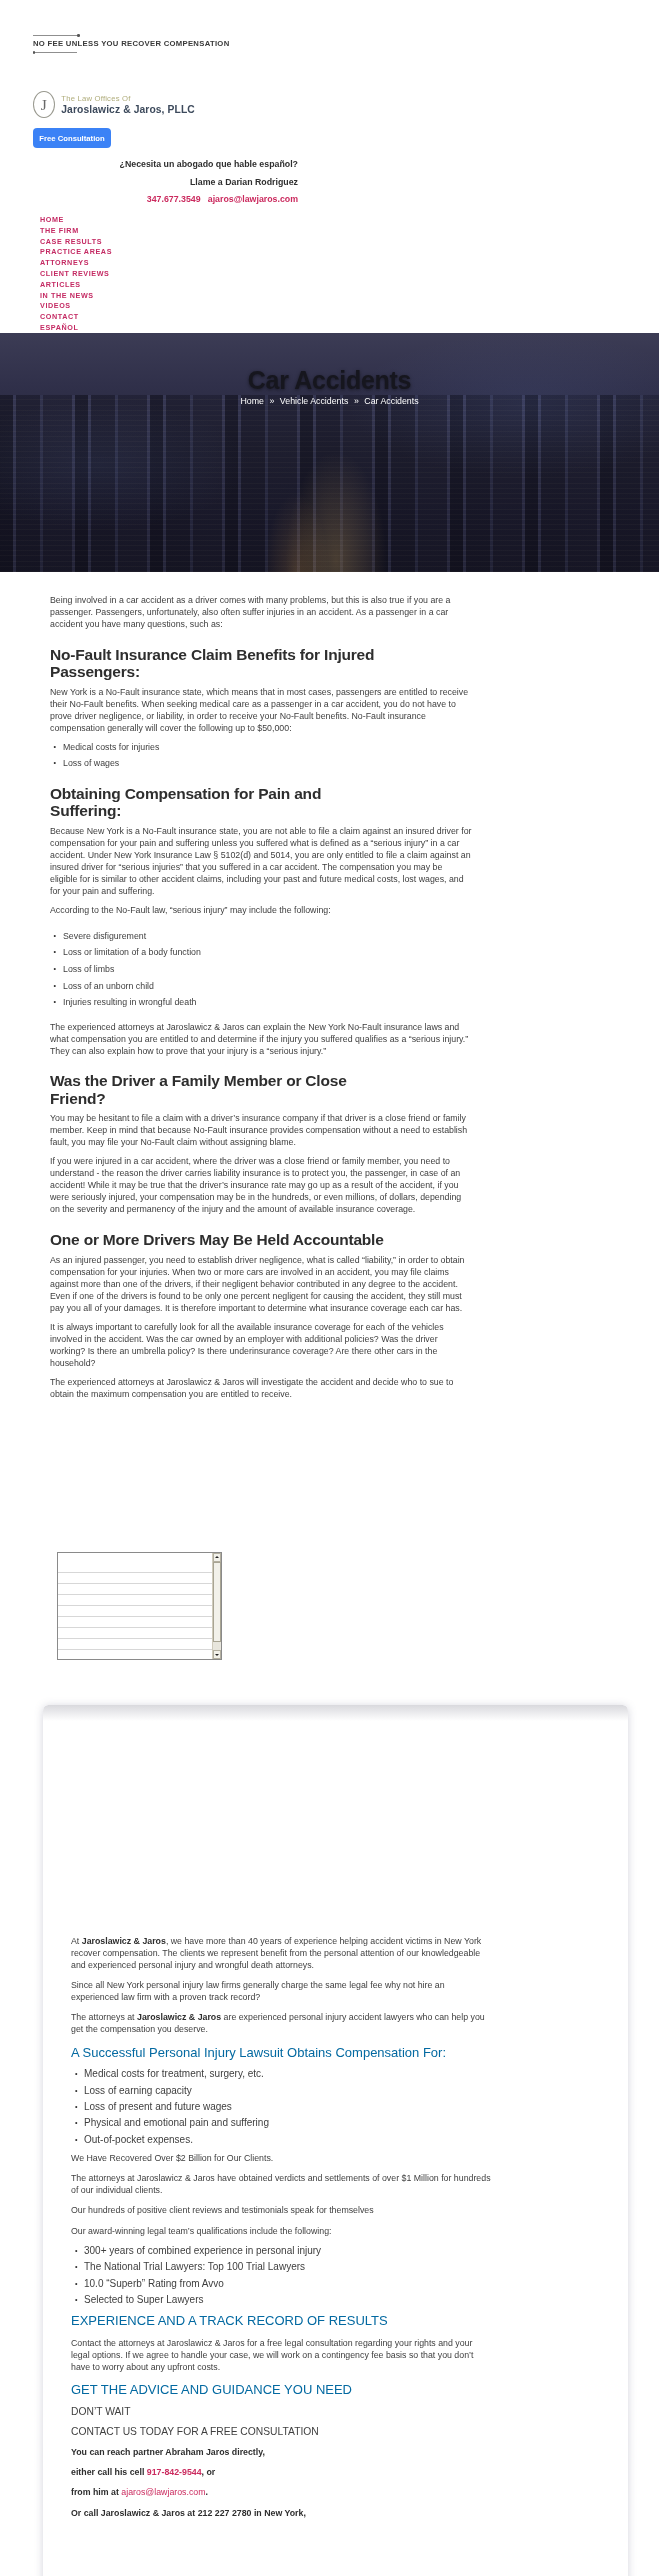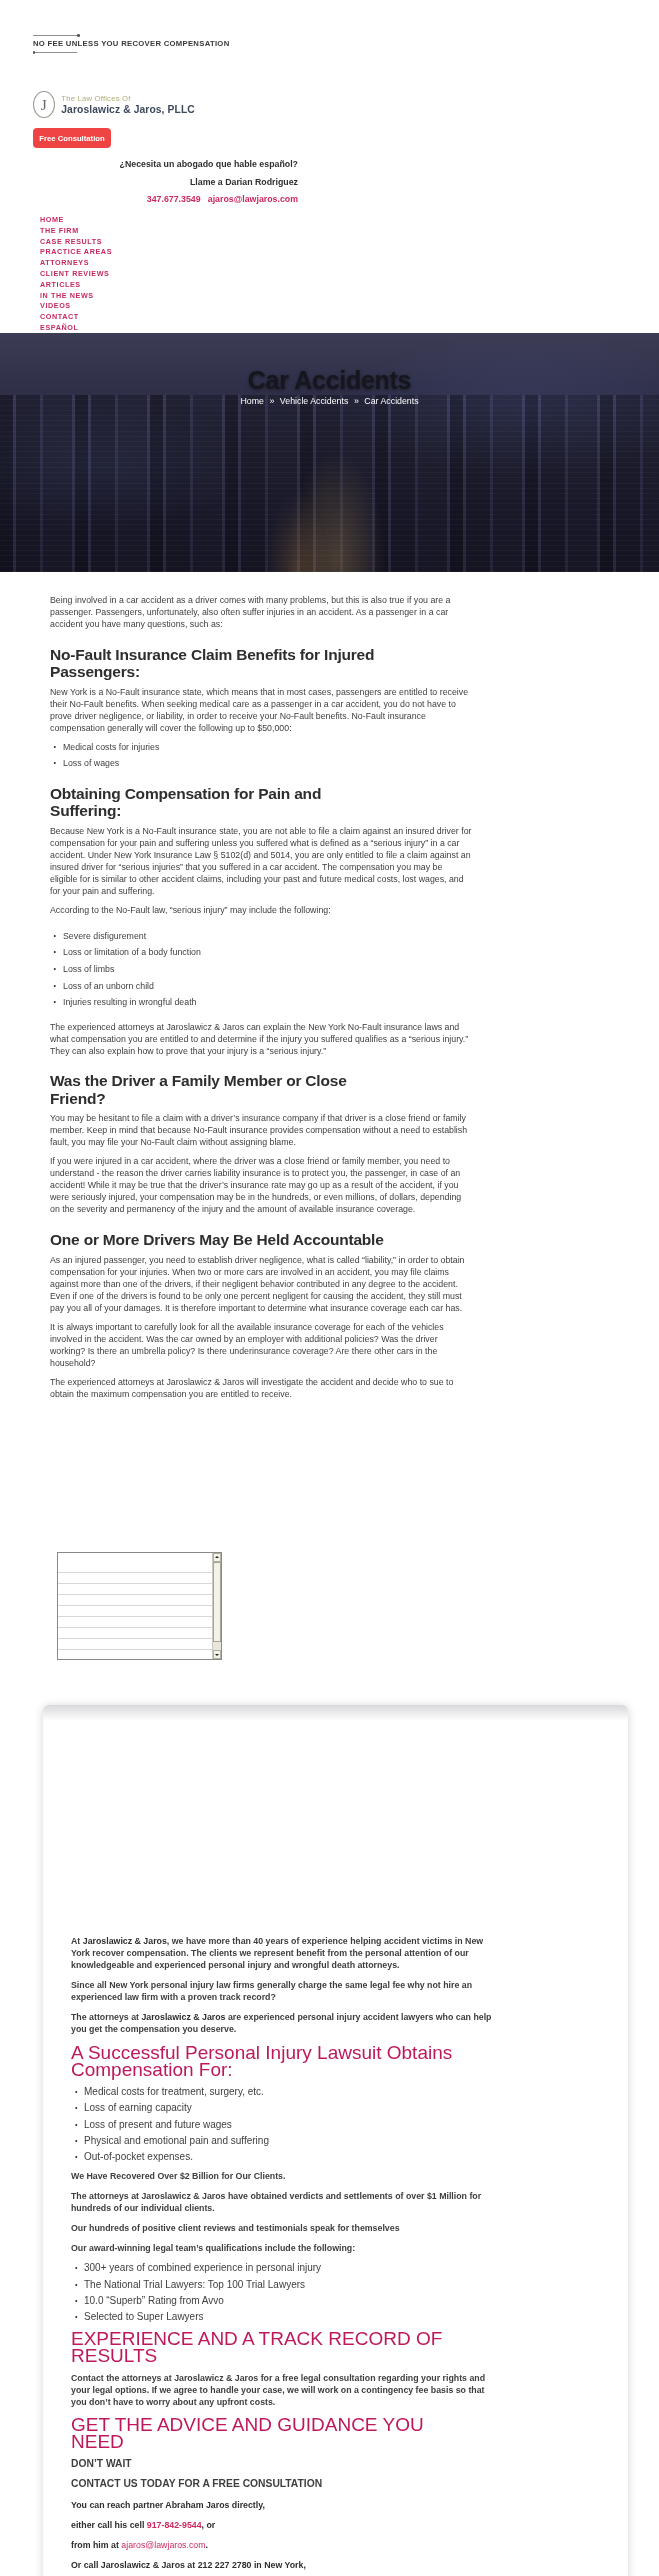--- a/index.html
+++ b/index.html
@@ -13,21 +13,21 @@
   .decor-bottom{top:52px;}
   .decor-bottom::before{content:"";position:absolute;left:-0.5px;top:-1px;width:2.6px;height:2.6px;background:#555;border-radius:50%;}
   .no-fee{position:absolute;left:33px;top:39px;font-size:7.7px;font-weight:bold;color:#3a3a3a;letter-spacing:0.3px;}
 
   
   .logo{position:absolute;left:33px;top:91px;display:flex;align-items:center;gap:6.7px;text-decoration:none;cursor:pointer;}
   .logo-circle{width:21.6px;height:27px;border:0.5px solid #9a9a90;border-radius:50%;display:flex;align-items:center;justify-content:center;font-family:"Liberation Serif",serif;font-size:15.5px;color:#686868;}
   .logo-line1{display:block;font-size:7.7px;color:#b0ad7c;letter-spacing:0.2px;}
   .logo-line2{display:block;font-size:10.3px;font-weight:bold;color:#3d4a5c;margin-top:1.5px;letter-spacing:0.1px;}
 
-  .free-btn{position:absolute;left:33px;top:128px;width:78px;height:20px;background:#ef4444;border-radius:4.1px;color:#fff;font-size:7.7px;font-weight:bold;display:flex;align-items:center;justify-content:center;cursor:pointer;text-decoration:none;}
+  .free-btn{position:absolute;left:33px;top:128px;width:78px;height:20px;background:#3b82f6;border-radius:4.1px;color:#fff;font-size:7.7px;font-weight:bold;display:flex;align-items:center;justify-content:center;cursor:pointer;text-decoration:none;}
 
   
   .spanish{position:absolute;left:0;top:156px;width:298px;text-align:right;}
   .spanish div{font-size:8.8px;font-weight:bold;color:#2f2f2f;line-height:17.5px;}
   .sp-c a{color:#cb2a5e;text-decoration:none;cursor:pointer;}
   .sp-gap{display:inline-block;width:7.2px;}
 
   
   .main-nav{position:absolute;left:40px;top:215px;}
   .nav-link{display:block;font-size:7.2px;font-weight:bold;color:#c42a63;letter-spacing:0.6px;line-height:10.8px;text-decoration:none;cursor:pointer;}
@@ -66,25 +66,25 @@
   .lb-btn{position:absolute;left:0;width:8.2px;height:8.8px;background:#f2f1ea;border:0.5px solid #b3afa0;display:flex;align-items:center;justify-content:center;cursor:pointer;}
   .lb-btn.up{top:0;}
   .lb-btn.down{bottom:0;}
   .tri-up{width:0;height:0;border-left:2.1px solid transparent;border-right:2.1px solid transparent;border-bottom:2.6px solid #222;}
   .tri-down{width:0;height:0;border-left:2.1px solid transparent;border-right:2.1px solid transparent;border-top:2.6px solid #222;}
   .lb-thumb{position:absolute;left:0;top:8.8px;width:8.2px;height:80px;background:#f2f1ea;border:0.5px solid #a8a493;cursor:grab;}
 
   
   .card{position:absolute;left:43px;top:1705px;width:585px;height:1018px;background:#fff;border-radius:5.2px;box-shadow:0 1.5px 8.2px rgba(100,100,130,.28);padding:230px 135px 0 28px;overflow:hidden;}
   .card-shade{position:absolute;left:0;top:0;right:0;height:15.5px;border-radius:5.2px 5.2px 0 0;background:linear-gradient(180deg,rgba(170,170,180,.45),rgba(255,255,255,0));}
-  .card p{margin:0 0 8.2px;font-size:8.8px;line-height:12px;color:#3e3e3e;font-weight:bold;}
+  .card p{margin:0 0 8.2px;font-size:8.8px;line-height:12px;color:#3e3e3e;}
   .card strong{color:#2e2e2e;}
   .card a{color:#cb2a5e;text-decoration:none;font-weight:bold;cursor:pointer;}
   .card a.reg{font-weight:normal;}
-  .card-h{margin:3.1px 0 7.2px;font-size:19px;line-height:17.5px;font-weight:normal;color:#be185d;max-width:402px;}
+  .card-h{margin:3.1px 0 7.2px;font-size:13px;line-height:17.5px;font-weight:normal;color:#0369a1;max-width:402px;}
   .card ul{list-style:none;margin:0 0 6.2px;padding:0;}
   .card li{position:relative;padding-left:13px;margin-bottom:4.4px;font-size:10px;line-height:12px;color:#3e3e3e;}
   .card li::before{content:"\2022";position:absolute;left:4.1px;top:0;font-size:7.2px;color:#2f2f2f;}
   .card .card-sub{font-size:10.3px;color:#3f3f3f;}
   .card .b{font-weight:bold;color:#2e2e2e;}
 </style>
 </head>
 <body>
 
 <div class="page">

